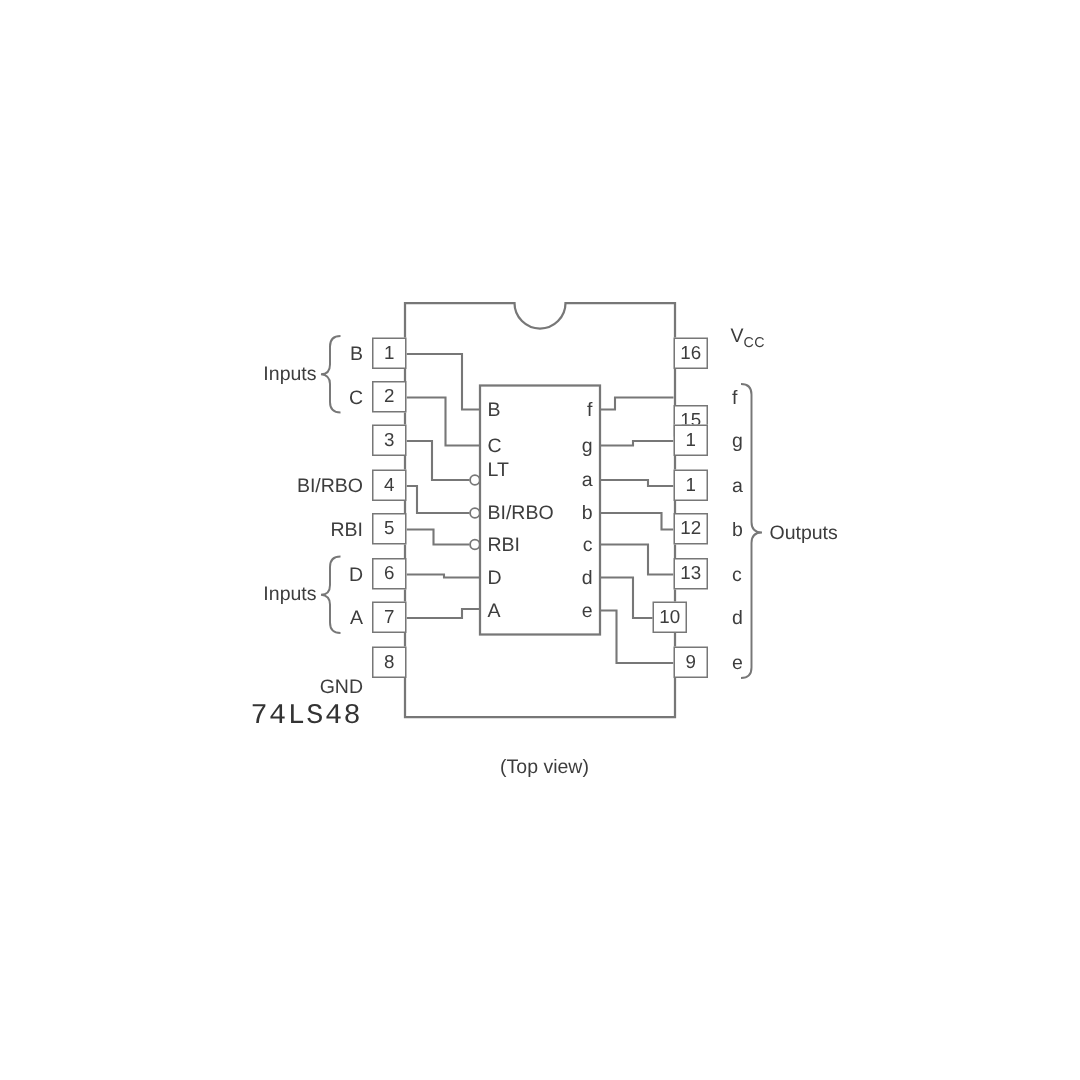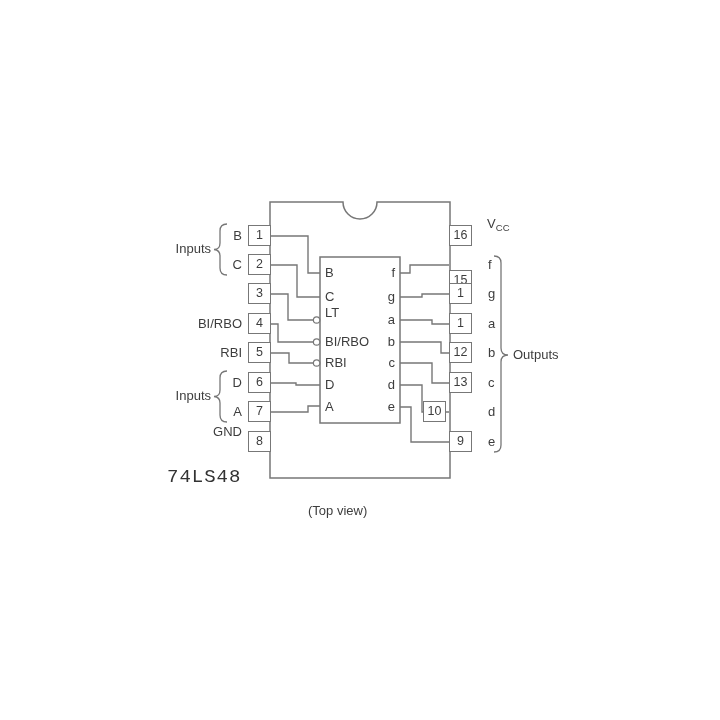--- a/index.html
+++ b/index.html
@@ -21,21 +21,21 @@
   .two-line{
     position:absolute;font-size:13px;line-height:13.5px;text-align:right;
     white-space:nowrap;color:#3d3d3d;
   }
   .two-line span{display:block;}
   .sub{font-size:9.5px;position:relative;top:3px;letter-spacing:.3px;}
   .partnum{
     position:absolute;font-family:"Liberation Mono","DejaVu Sans Mono",monospace;
     font-size:19px;letter-spacing:1px;color:#333;
   }
-  .caption{position:absolute;font-size:13px;color:#3d3d3d;}
+  .caption{position:absolute;font-size:13px;text-align:center;color:#3d3d3d;}
 </style>
 </head>
 <body>
 
 <div id="canvas">
 
   <svg id="wires" viewBox="0 0 720 720">
 
     <path d="M 270 202 L 343 202 A 17 17 0 0 0 377 202 L 450 202 L 450 478 L 270 478 Z" fill="#ffffff" stroke="#777" stroke-width="1.5"></path>
 
@@ -74,30 +74,30 @@
   <div class="pinbox" style="left:248px;top:372px">6</div>
   <div class="pinbox" style="left:248px;top:401px">7</div>
   <div class="pinbox" style="left:248px;top:431px">8</div>
 
   <div class="pinbox" style="left:449px;top:225px">16</div>
   <div class="pinbox" style="left:449px;top:270px">15</div>
   <div class="pinbox" style="left:449px;top:283px">1</div>
   <div class="pinbox" style="left:449px;top:313px">1</div>
   <div class="pinbox" style="left:449px;top:342px">12</div>
   <div class="pinbox" style="left:449px;top:372px">13</div>
-  <div class="pinbox" style="left:423px;top:401px">10</div>
+  <div class="pinbox" style="left:435px;top:401px">10</div>
   <div class="pinbox" style="left:449px;top:431px">9</div>
 
   <div class="lbl right" style="left:120px;top:228px;width:122px">B</div>
   <div class="lbl right" style="left:120px;top:257px;width:122px">C</div>
   <div class="lbl right" style="left:120px;top:316px;width:122px">BI/RBO</div>
   <div class="lbl right" style="left:120px;top:345px;width:122px">RBI</div>
   <div class="lbl right" style="left:120px;top:375px;width:122px">D</div>
   <div class="lbl right" style="left:120px;top:404px;width:122px">A</div>
-  <div class="lbl right" style="left:120px;top:424px;width:122px">GND</div>
+  <div class="lbl right" style="left:120px;top:450px;width:122px">GND</div>
 
   <div class="lbl right" style="left:100px;top:241px;width:111px">Inputs</div>
   <div class="lbl right" style="left:100px;top:388px;width:111px">Inputs</div>
   <div class="lbl" style="left:513px;top:347px">Outputs</div>
 
   <div class="lbl" style="left:487px;top:216px"><span>V</span><span class="sub">CC</span></div>
   <div class="lbl" style="left:488px;top:257px">f</div>
   <div class="lbl" style="left:488px;top:286px">g</div>
   <div class="lbl" style="left:488px;top:316px">a</div>
   <div class="lbl" style="left:488px;top:345px">b</div>

